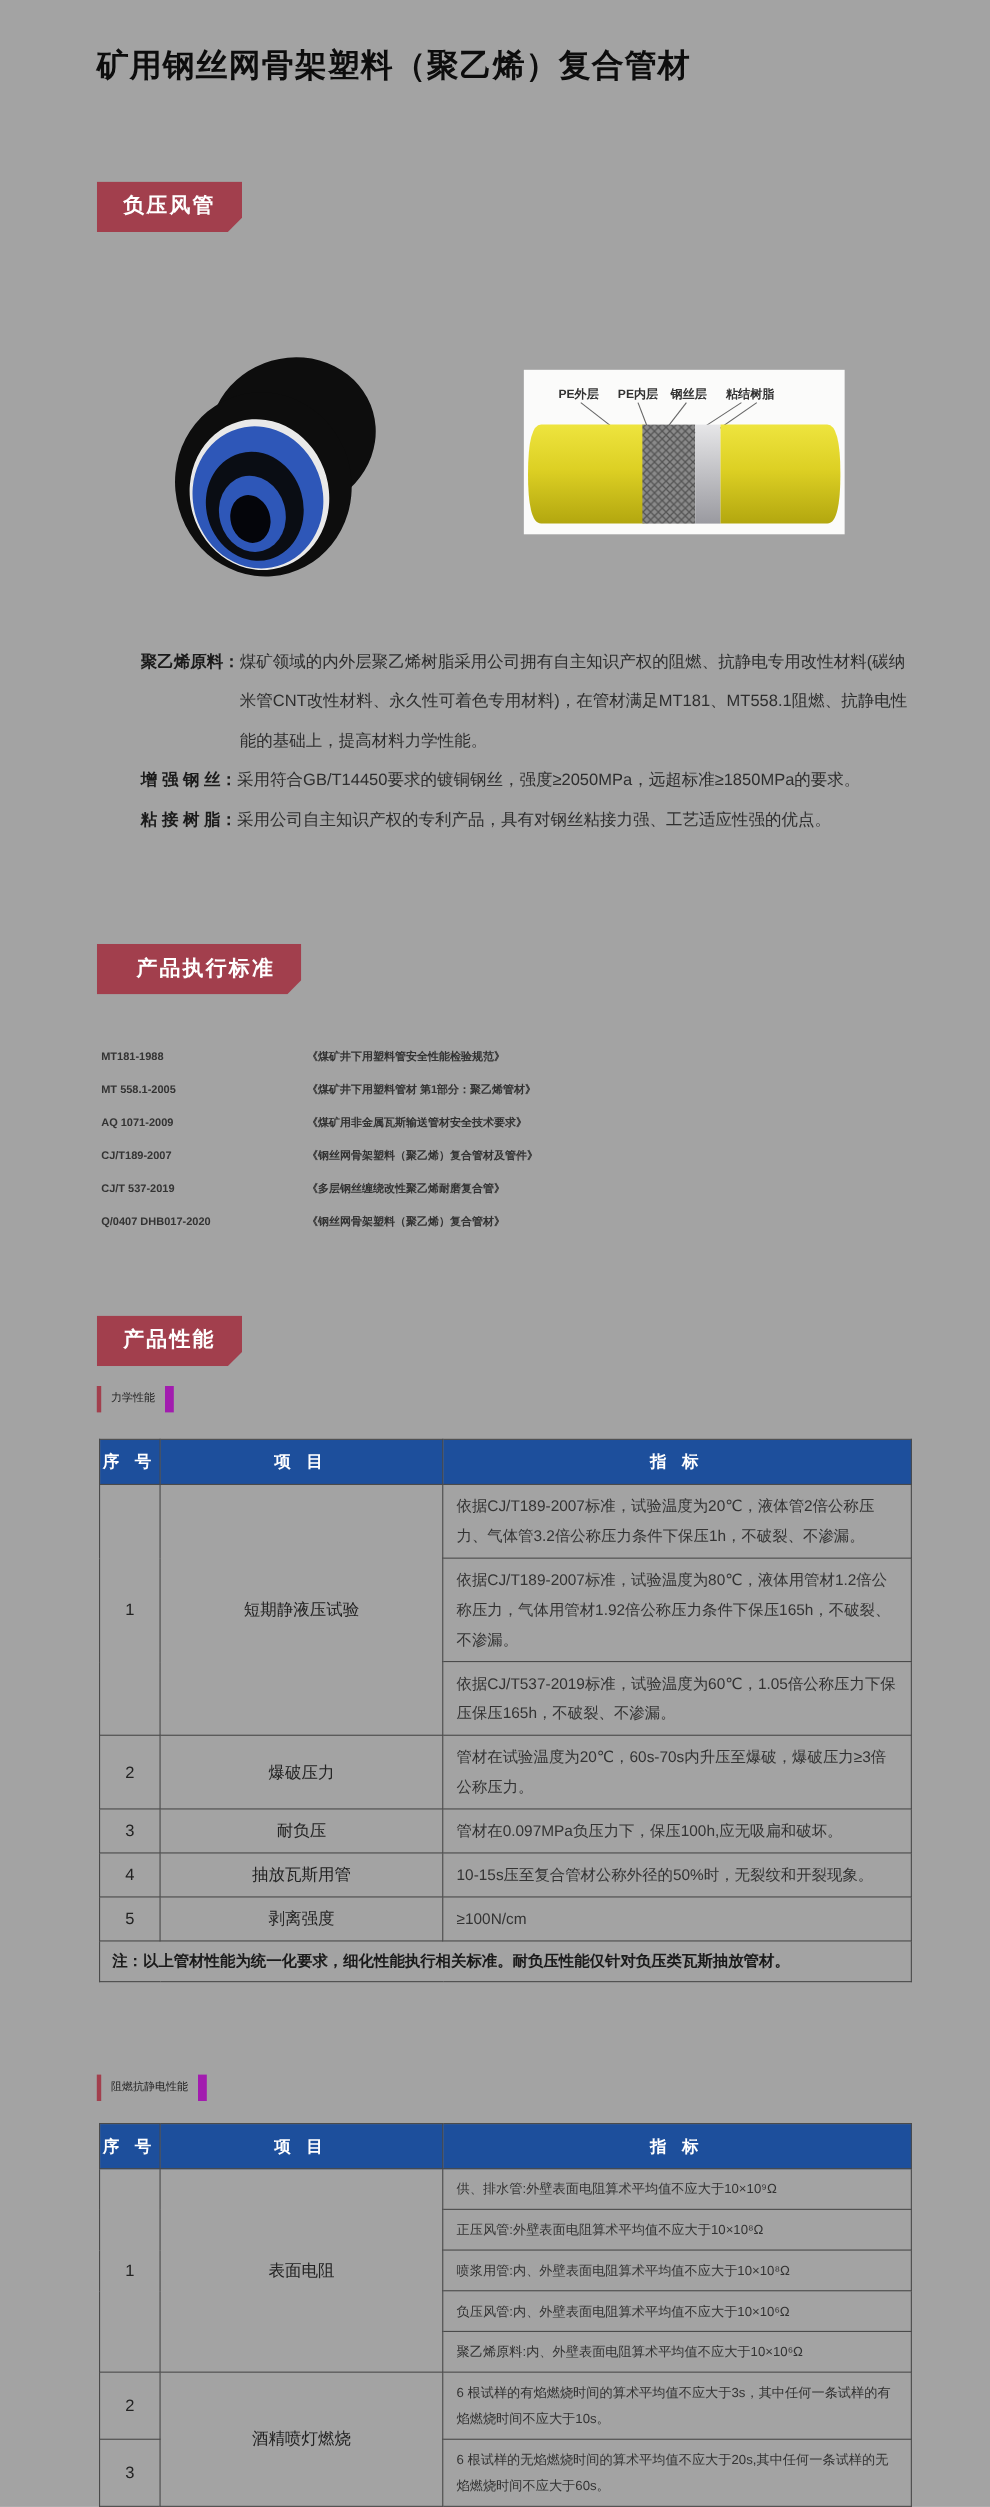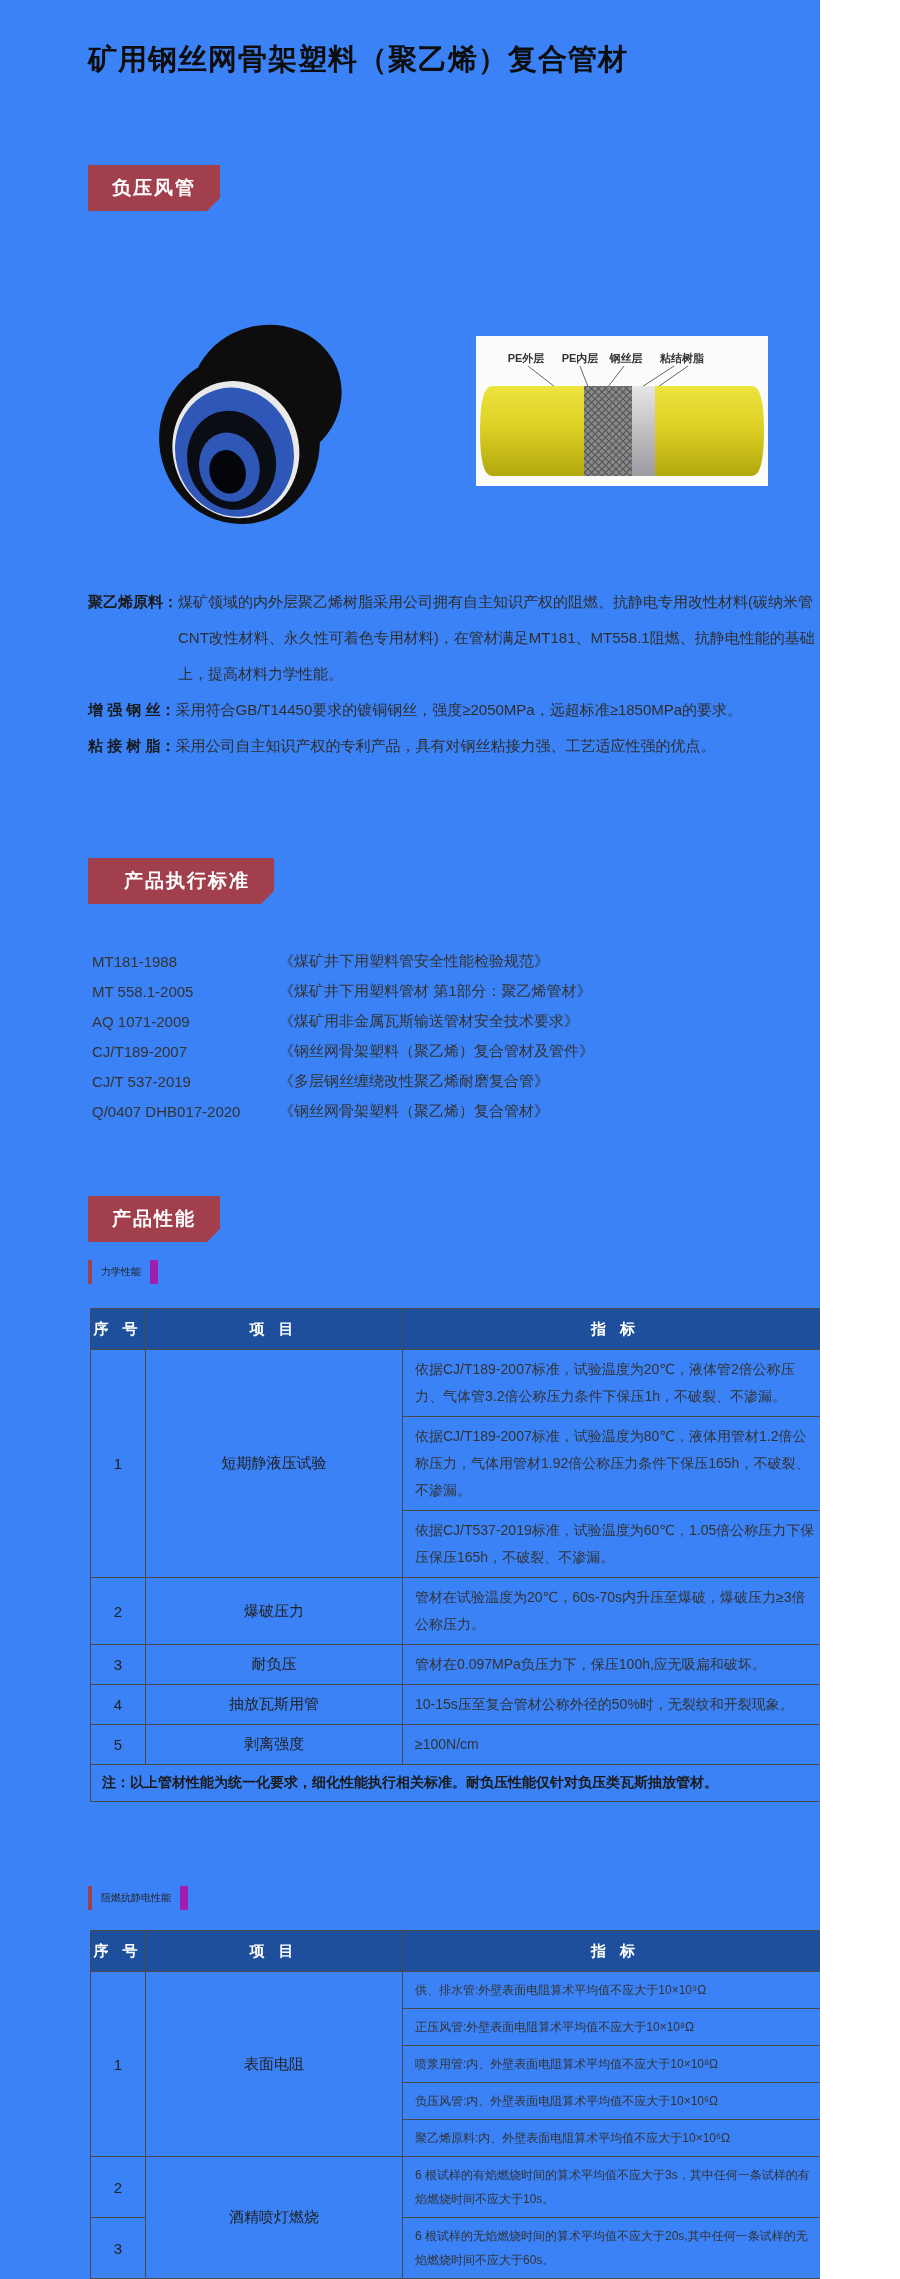--- a/index.html
+++ b/index.html
@@ -1,35 +1,35 @@
 <!DOCTYPE html>
 <html><head>
 <meta charset="utf-8">
 <style>
   html,body{margin:0;padding:0;background:#ffffff;}
-  .page{position:relative;width:820px;height:2279px;background:#3b82f6;overflow:hidden;
+  .page{position:relative;width:900px;height:2279px;background:#a3a3a3;overflow:hidden;
         font-family:"Liberation Sans","DejaVu Sans",sans-serif;color:#222;}
   .title{position:absolute;left:88px;top:40px;font-size:29px;font-weight:bold;
          letter-spacing:1px;color:#0d0d0d;margin:0;}
   
   .banner{position:absolute;left:88px;background:#A23F4D;color:#fff;font-weight:bold;
           font-size:19px;letter-spacing:2px;line-height:46px;height:46px;padding:0 24px;
           clip-path:polygon(0 0,100% 0,100% calc(100% - 13px),calc(100% - 13px) 100%,0 100%);}
   
   .subhead{position:absolute;left:88px;font-size:10px;color:#222;padding:3px 9px;
            border-left:4px solid #A23F4D;border-right:8px solid #a21caf;line-height:18px;}
   
   .photo{position:absolute;}
   
   .materials{position:absolute;left:88px;top:584px;width:740px;font-size:15px;color:#2e2e2e;}
-  .mat{display:flex;line-height:36px;}
+  .mat{display:flex;line-height:36px;margin-left:40px;}
   .mat-label{white-space:nowrap;font-weight:bold;color:#1a1a1a;flex:none;}
   .mat-text{flex:1;}
   
-  .standards{position:absolute;left:92px;top:946px;width:740px;font-size:15px;color:#333;}
+  .standards{position:absolute;left:92px;top:946px;width:740px;font-size:10px;color:#333;font-weight:bold;}
   .std-row{display:flex;height:30px;align-items:center;}
   .std-code{width:187px;flex:none;}
   .std-name{flex:1;}
   
   table.perf{position:absolute;left:90px;width:738px;border-collapse:collapse;table-layout:fixed;
              font-size:14px;color:#333;}
   table.perf th,table.perf td{border:1px solid #4a4a4a;}
   table.perf thead th{background:#1D4F9C;color:#fff;height:40px;font-size:15px;font-weight:bold;
              letter-spacing:5px;text-align:center;padding:0;}
   td.num{text-align:center;font-size:15px;color:#222;}

